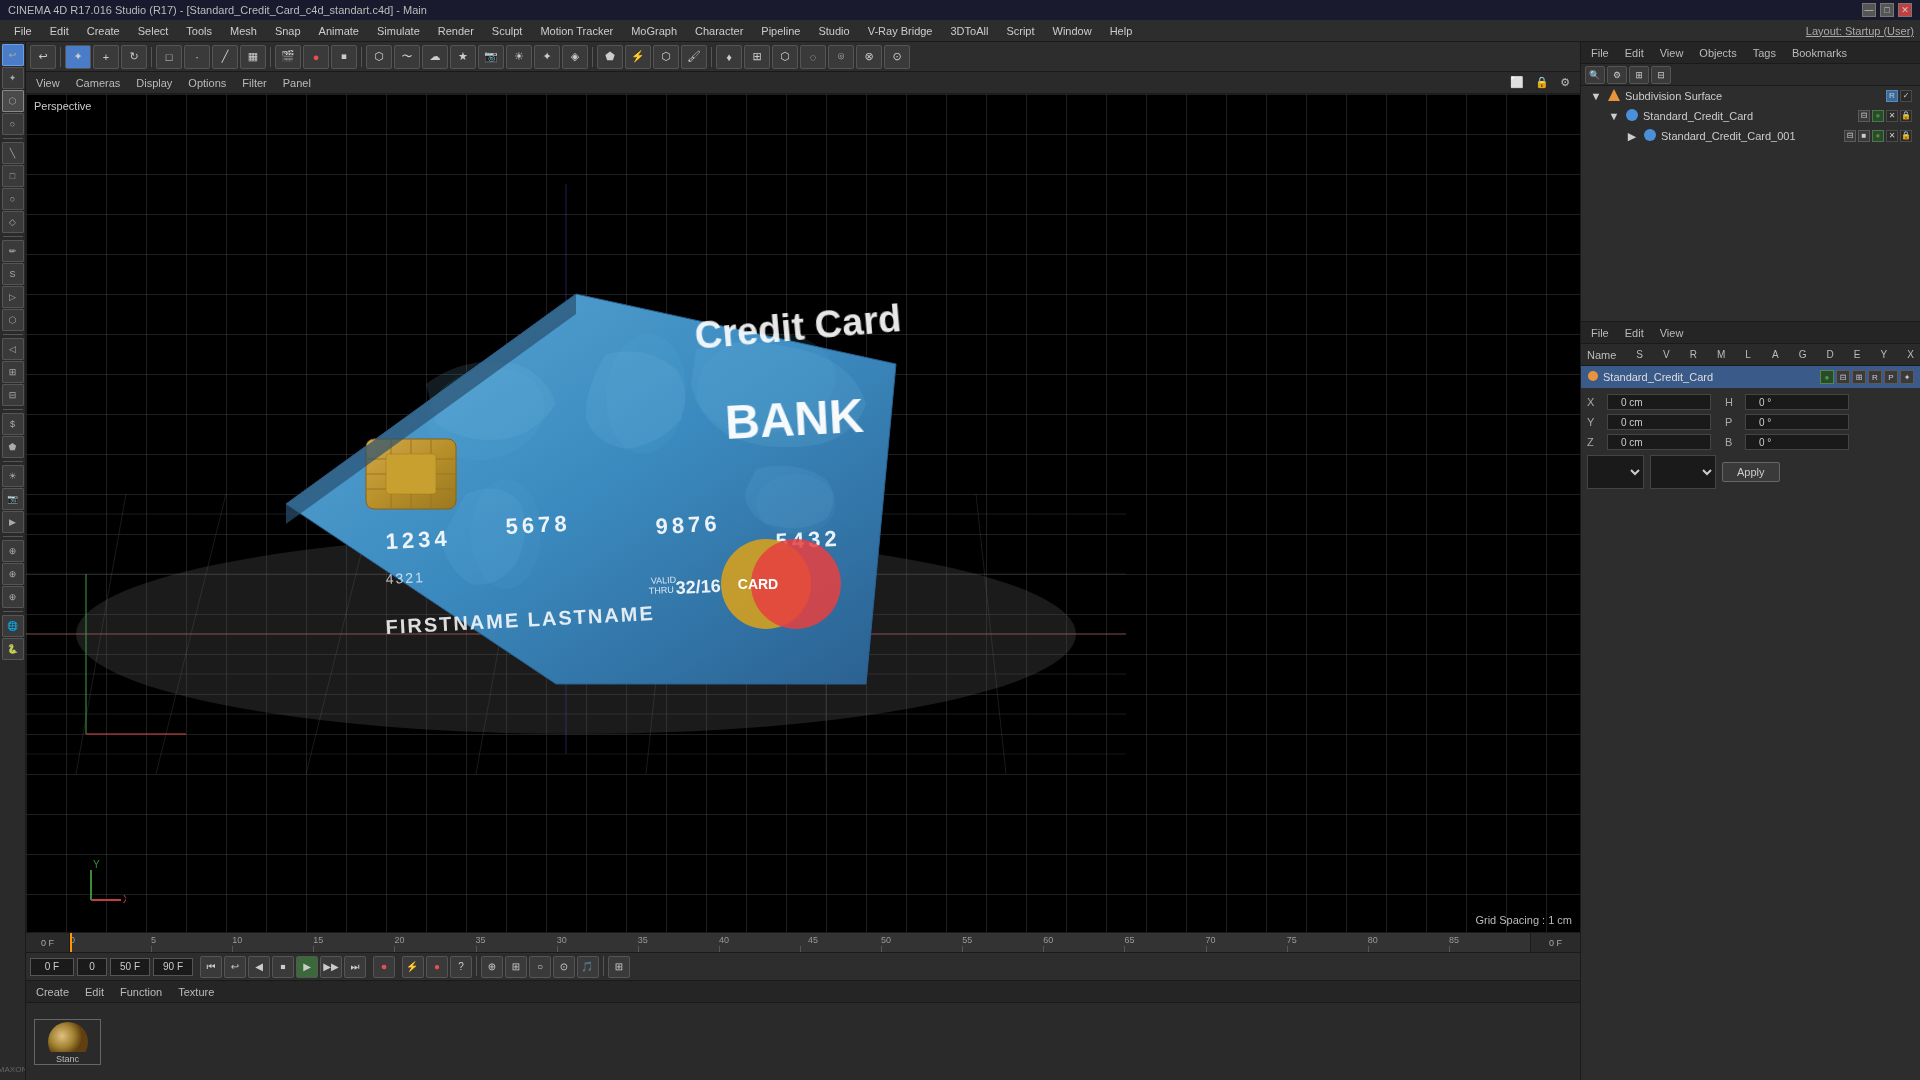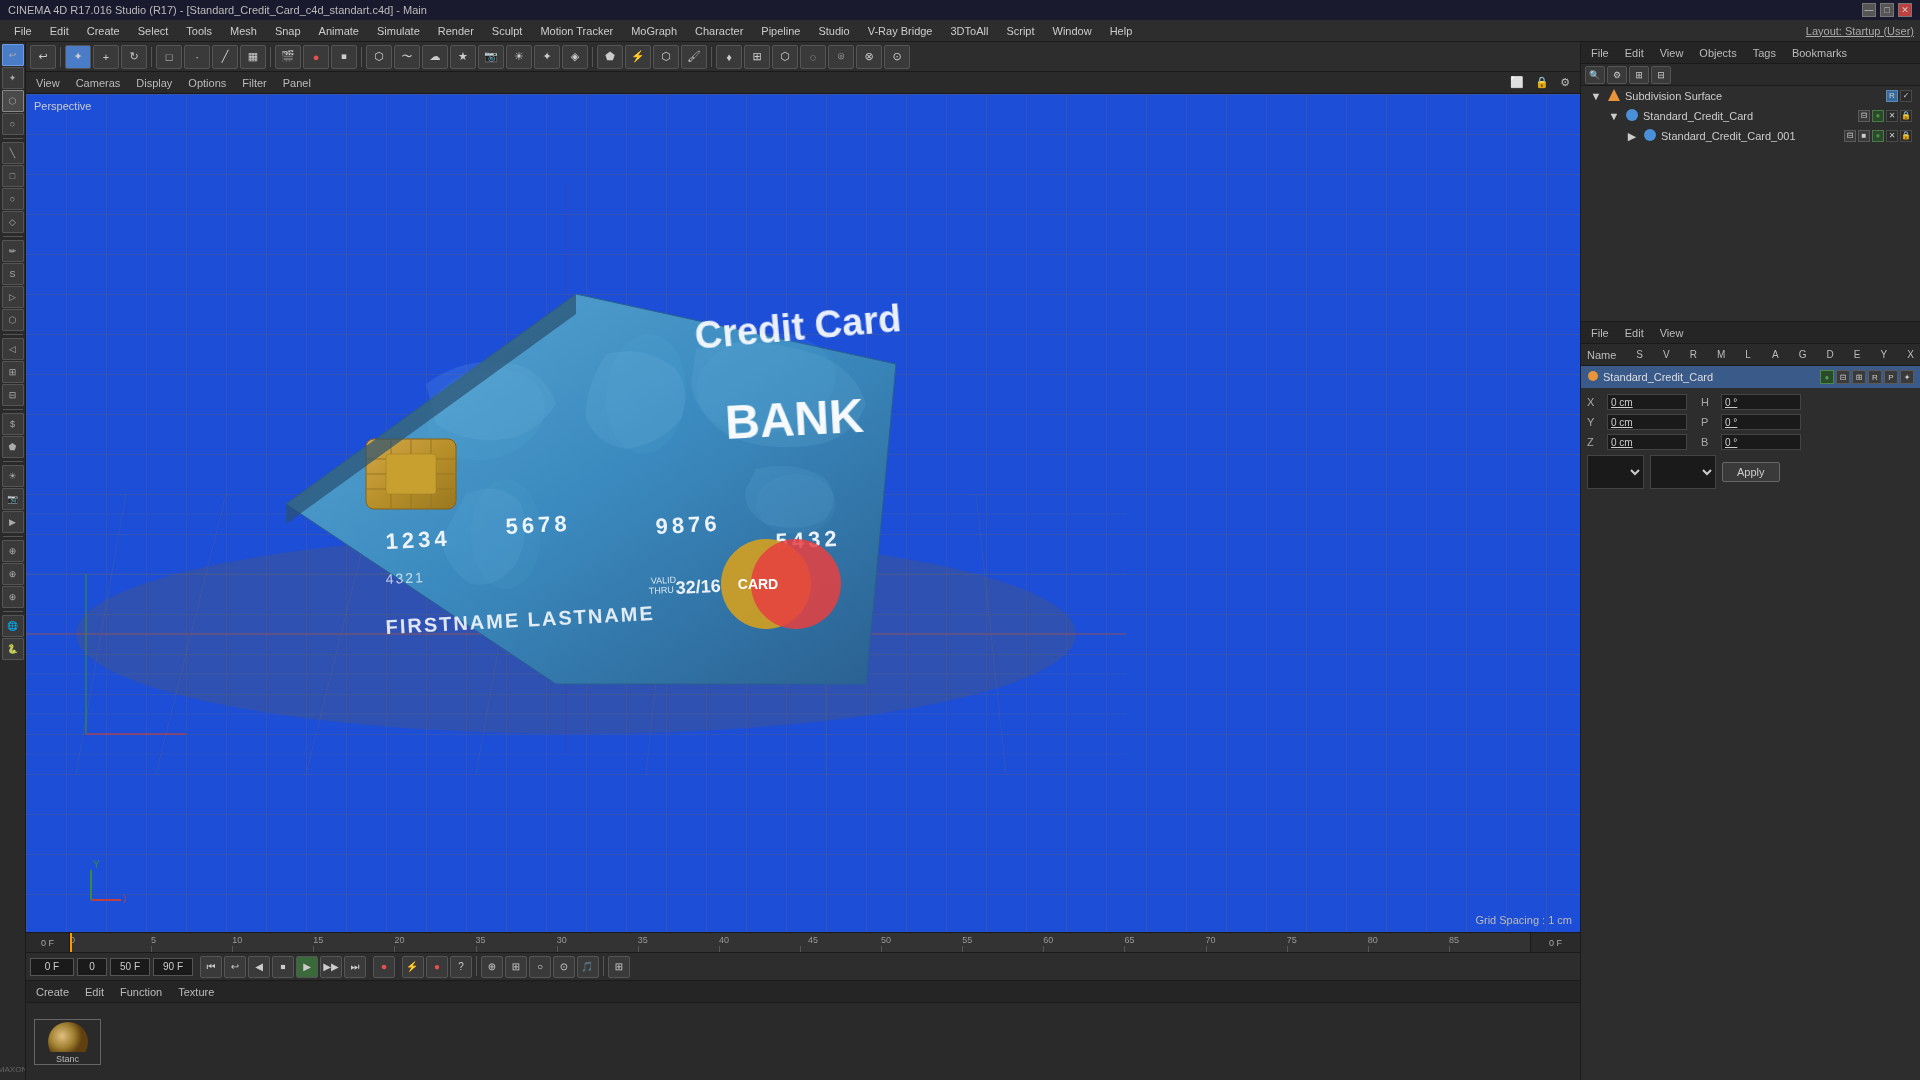--- a/index.html
+++ b/index.html
@@ -71,21 +71,21 @@
 
     
     #viewport-toolbar {
       height: 22px; background: #2a2a2a; border-bottom: 1px solid #1a1a1a;
       display: flex; align-items: center; padding: 0 6px; gap: 8px;
     }
     .vp-menu { font-size: 11px; color: #bbb; cursor: pointer; padding: 2px 4px; }
 
     
     #viewport {
-      flex: 1; background: #1d4ed8; position: relative; overflow: hidden;
+      flex: 1; background: #000000; position: relative; overflow: hidden;
     }
 
     
     #viewport-bg {
       position: absolute; top: 0; left: 0; right: 0; bottom: 0;
       background:
         linear-gradient(rgba(100,100,100,0.3) 1px, transparent 1px),
         linear-gradient(90deg, rgba(100,100,100,0.3) 1px, transparent 1px);
       background-size: 40px 40px;
     }
@@ -177,22 +177,22 @@
     .attr-col { flex: 1; text-align: left; }
     #attr-content { flex: 1; padding: 4px 6px; }
 
     
     .attr-row {
       display: flex; align-items: center; height: 20px; gap: 4px;
       font-size: 11px;
     }
     .attr-label { width: 14px; color: #aaa; }
     .attr-input {
-      width: 80px; height: 16px; background: #1a1a1a; border: 1px solid #444;
-      color: #ccc; font-size: 10px; padding: 0 3px; text-decoration: underline;
+      width: 104px; height: 16px; background: #1a1a1a; border: 1px solid #444;
+      color: #ccc; font-size: 10px; padding: 0 13px;
     }
 
     
     #bottom-area {
       height: 100px; background: #2a2a2a; border-top: 1px solid #1a1a1a;
       display: flex; flex-direction: column;
     }
     #material-menubar {
       height: 22px; background: #252525; display: flex; align-items: center;
       padding: 0 6px; gap: 8px; border-bottom: 1px solid #1a1a1a;

